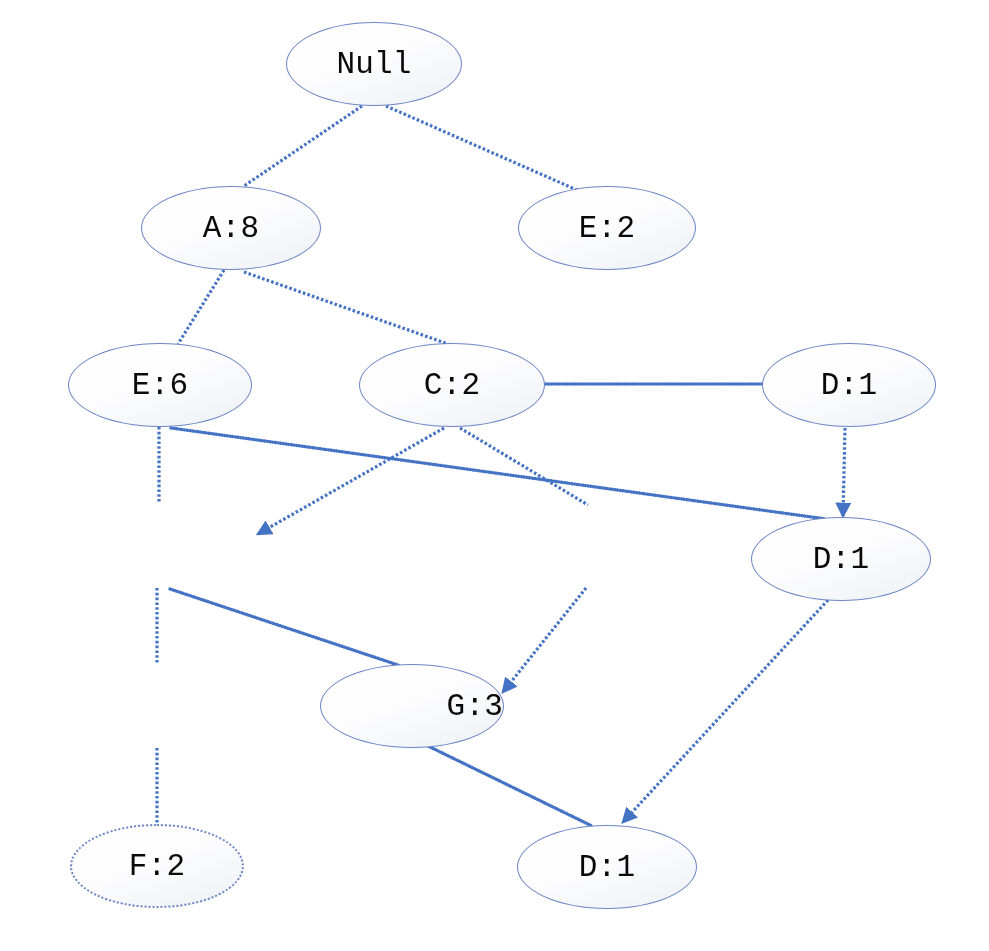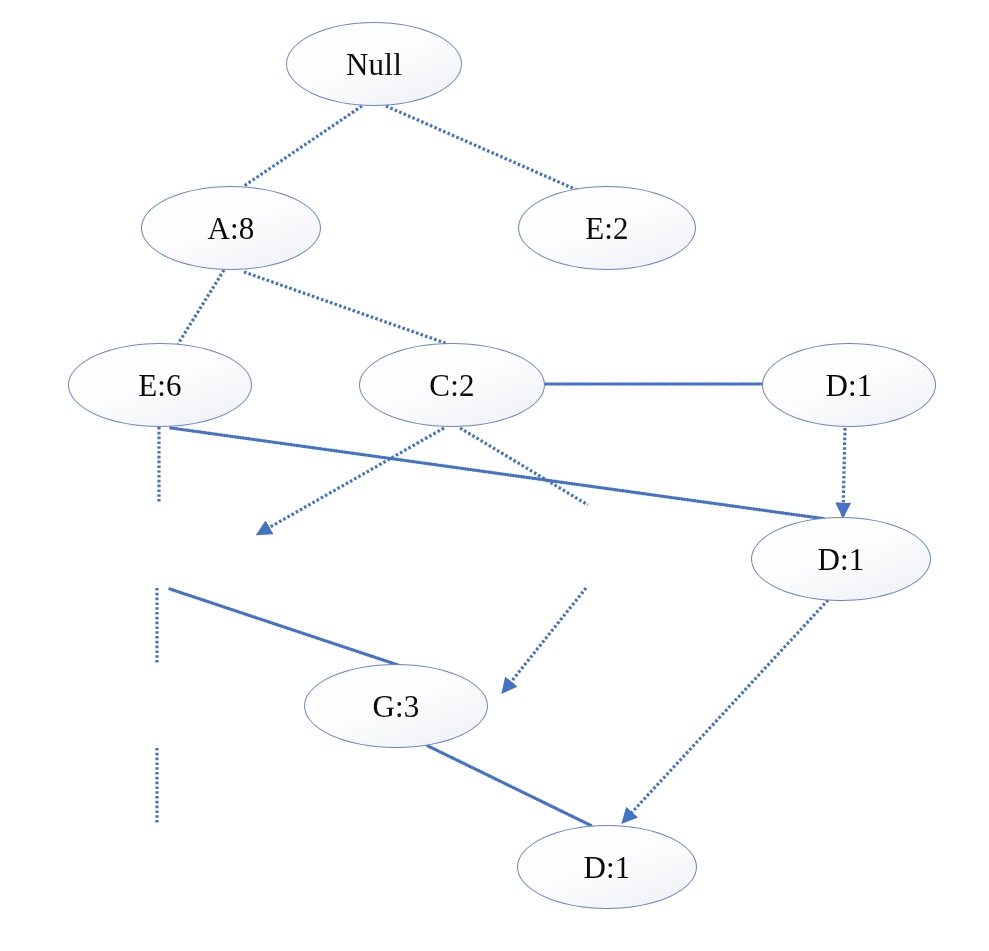--- a/index.html
+++ b/index.html
@@ -41,21 +41,21 @@
     align-items: center;
     justify-content: center;
   }
   .node.solid {
     border: 1.6px solid #6a86c4;
   }
   .node.dotted {
     border: 2.2px dotted #6a86c4;
   }
   .node-label {
-    font-family: Liberation Serif, serif;
+    font-family: Liberation Mono, monospace;
     font-size: 31px;
     color: #0a0a0a;
     letter-spacing: 0.2px;
     line-height: 1;
     user-select: none;
     white-space: nowrap;
   }
 </style>
 </head>
 <body>
@@ -99,20 +99,23 @@
       </div>
       <div class="node solid" style="left: 359px; top: 343px; width: 186px; height: 84px; align-items: center;">
         <span class="node-label">C:2</span>
       </div>
       <div class="node solid" style="left: 762px; top: 343px; width: 174px; height: 84px;">
         <span class="node-label">D:1</span>
       </div>
       <div class="node solid" style="left: 751px; top: 517px; width: 180px; height: 84px;">
         <span class="node-label">D:1</span>
       </div>
-      <div class="node solid" style="left: 304px; top: 664px; width: 184px; height: 84px;">
+      <div class="node solid" style="left: 320px; top: 664px; width: 184px; height: 84px; justify-content: flex-end;">
         <span class="node-label">G:3</span>
+      </div>
+      <div class="node dotted" style="left: 70px; top: 824px; width: 174px; height: 84px;">
+        <span class="node-label">F:2</span>
       </div>
       <div class="node solid" style="left: 517px; top: 825px; width: 180px; height: 84px;">
         <span class="node-label">D:1</span>
       </div>
     </div>
 </div>
 
 </body></html>

